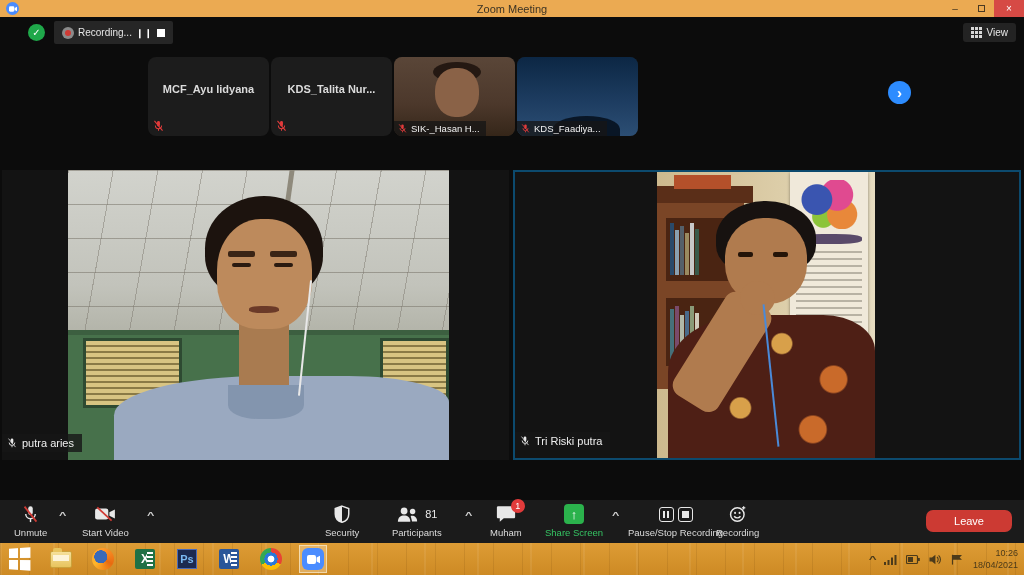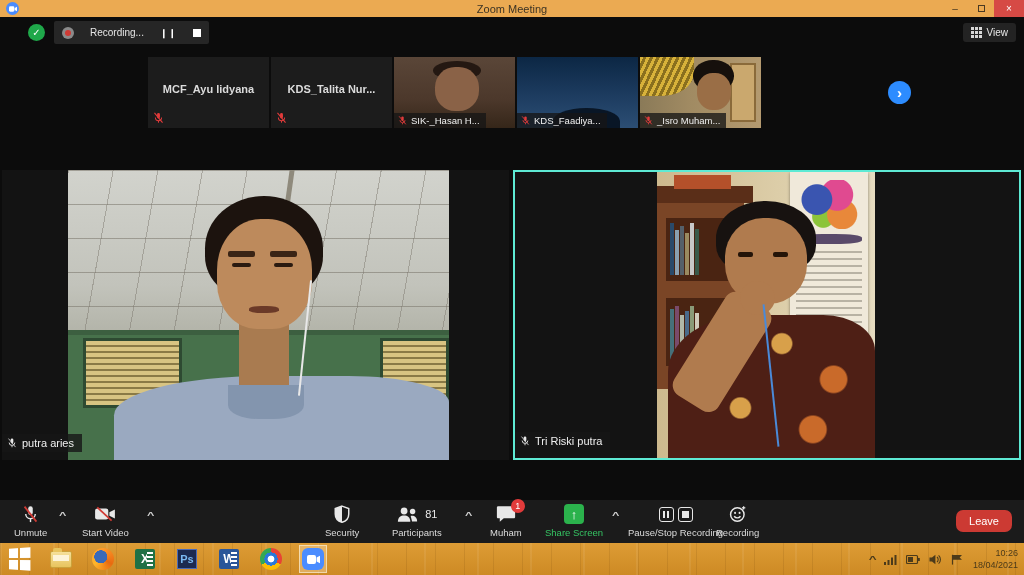--- a/index.html
+++ b/index.html
@@ -13,33 +13,33 @@
   .tb-appicon svg { width:8px; height:6px; }
   .tb-title { position:absolute; left:0; right:0; text-align:center; font-size:11px; color:#3b3324; }
   .tb-controls { position:absolute; right:0; top:0; height:17px; display:flex; }
   .tb-btn { width:26px; height:17px; display:flex; align-items:center; justify-content:center; font-size:10px; color:#4a3a22; }
   .tb-btn.close { background:#d64a45; color:#fff; width:30px; }
   .tb-max-box { width:7px; height:7px; border:1px solid #4a3a22; }
 
   
   .app-top { position:absolute; left:0; top:17px; width:1024px; height:36px; background:#0c0c0c; }
   .rec-shield { position:absolute; left:28px; top:7px; width:17px; height:17px; border-radius:50%; background:#1fa84a; color:#fff; font-size:10px; display:flex; align-items:center; justify-content:center; }
-  .rec-pill { position:absolute; left:54px; top:4px; height:23px; background:#262626; display:flex; align-items:center; padding:0 8px; gap:16px; border-radius:2px;text-align:right; }
+  .rec-pill { position:absolute; left:54px; top:4px; height:23px; background:#262626; display:flex; align-items:center; padding:0 8px; gap:4px; border-radius:2px;text-align:right; }
   .rec-dot { width:12px; height:12px; border-radius:50%; background:#8a8a8a; position:relative; }
   .rec-dot::after { content:""; position:absolute; left:3px; top:3px; width:6px; height:6px; border-radius:50%; background:#d03a34; }
   .rec-label { color:#e6e6e6; font-size:10px; }
   .rec-ctl { color:#fff; font-size:9px; letter-spacing:1px; cursor:default; }
   .rec-stop { width:8px; height:8px; background:#fff; display:inline-block; }
   .view-btn { position:absolute; right:8px; top:6px; height:19px; background:#232323; border-radius:3px; display:flex; align-items:center; gap:5px; padding:0 8px; color:#e8e8e8; font-size:10px; }
   .grid-icon { display:grid; grid-template-columns:repeat(3,3px); grid-template-rows:repeat(3,3px); gap:1px; }
   .grid-icon i { background:#d8d8d8; }
 
   
   .filmstrip { position:absolute; left:148px; top:57px; height:71px; display:flex; gap:2px; }
-  .thumb { position:relative; width:121px; height:71px; background:#1c1c1c; overflow:hidden; }
+  .thumb { position:relative; width:121px; height:79px; background:#1c1c1c; overflow:hidden;border-radius:8px; }
   .thumb-name-center { position:absolute; left:0; right:0; top:26px; text-align:center; color:#dcdcdc; font-size:11px; font-weight:bold; }
   .thumb-mic { position:absolute; left:5px; bottom:4px; width:11px; height:12px; }
   .nametag { position:absolute; left:0; bottom:0; max-width:95%; background:rgba(22,22,22,.78); color:#f0f0f0; font-size:9.5px; padding:2px 6px 2px 4px; display:flex; align-items:center; gap:4px; white-space:nowrap; }
   .nametag svg { flex:0 0 auto; }
   .next-arrow { position:absolute; left:888px; top:81px; width:23px; height:23px; border-radius:50%; background:#2d8cff; color:#fff; font-size:15px; font-weight:bold; display:flex; align-items:center; justify-content:center; line-height:1; }
 
   
   .sc-sky { position:absolute; inset:0; background:linear-gradient(180deg,#0c2744 0%,#1d3c60 55%,#2c4e74 100%); }
   .sc-sky .silh { position:absolute; left:30%; bottom:-6px; width:55%; height:26px; border-radius:50% 50% 0 0; background:#091626; }
   .sc-hasan { position:absolute; inset:0; background:linear-gradient(180deg,#5a4638 0%,#4c382b 60%,#352619 100%); }
@@ -52,21 +52,21 @@
   .sc-mifta .face { position:absolute; left:41%; bottom:-8px; width:20%; height:28%; border-radius:45%; background:#9a7050; }
   .sc-isro { position:absolute; inset:0; background:linear-gradient(90deg,#8a7a58 0%,#a08a62 40%,#b49a70 100%); }
   .sc-isro .tinsel { position:absolute; left:0; top:0; width:45%; height:55%; background:repeating-linear-gradient(115deg,#d8b23a 0 3px,#8a6f1e 3px 6px); border-radius:0 0 60% 0; }
   .sc-isro .door { position:absolute; right:4%; top:8%; width:22%; height:84%; background:#caa86e; border:2px solid #8a6a3a; }
   .sc-isro .hair { position:absolute; left:44%; top:4%; width:34%; height:46%; border-radius:48%; background:#16100c; }
   .sc-isro .face { position:absolute; left:47%; top:22%; width:28%; height:52%; border-radius:46%; background:#9a6e46; }
 
   
   .main-tile { position:absolute; top:170px; height:290px; background:#131313; overflow:hidden; }
   .tile-left { left:2px; width:507px; }
-  .tile-right { left:513px; width:508px; border:2px solid #5eead4; }
+  .tile-right { left:513px; width:508px; border:2px solid #0c4a6e; }
   .video-box { position:absolute; top:0; bottom:0; overflow:hidden; }
   .main-nametag { position:absolute; left:0; bottom:8px; background:rgba(22,22,22,.8); color:#efefef; font-size:11px; padding:3px 8px 3px 5px; display:flex; align-items:center; gap:5px; z-index:5; }
 
   
   .scene-irvan { left:66px; width:381px; background:#47714b; }
   .si-ceiling { position:absolute; left:0; top:0; width:100%; height:57%;
       background:
         repeating-linear-gradient(180deg, rgba(120,115,105,.55) 0 1px, transparent 1px 34px),
         repeating-linear-gradient(100deg, rgba(120,115,105,.45) 0 1px, transparent 1px 44px),
         linear-gradient(180deg,#d2d3cd 0%,#c2c3bb 70%,#b2b3a8 100%); }
@@ -121,21 +121,21 @@
   .tool-label { font-size:9.5px; white-space:nowrap; }
   .tool-icons { height:20px; display:flex; align-items:center; gap:4px; }
   .caret { position:absolute; top:6px; color:#cfcfcf; font-size:9px; font-weight:bold; transform:scaleX(1.4); }
   .badge-count { font-size:11px; color:#e8e8e8; margin-left:2px; }
   .chat-badge { position:absolute; top:-5px; right:-9px; min-width:14px; height:14px; border-radius:7px; background:#e23b3b; color:#fff; font-size:9px; display:flex; align-items:center; justify-content:center; padding:0 3px; }
   .share-sq { width:20px; height:20px; border-radius:4px; background:#2bb24c; color:#fff; display:flex; align-items:center; justify-content:center; font-size:13px; font-weight:bold; }
   .share-label { color:#35c463; }
   .ps-box { width:15px; height:15px; border:1.5px solid #e8e8e8; border-radius:3px; display:flex; align-items:center; justify-content:center; gap:2px; }
   .ps-box i.bar { display:block; width:2px; height:7px; background:#e8e8e8; }
   .ps-box i.sq { display:block; width:7px; height:7px; background:#e8e8e8; }
-  .leave-btn { position:absolute; right:12px; top:10px; background:#cc3a33; color:#fff; font-size:11px; padding:5px 13px; border-radius:7px; border:none; }
+  .leave-btn { position:absolute; right:12px; top:10px; background:#cc3a33; color:#fff; font-size:11px; padding:5px 28px; border-radius:7px; border:none; }
 
   
   .taskbar { position:absolute; left:0; top:543px; width:1024px; height:32px;
       background:
         repeating-linear-gradient(90deg, rgba(255,255,255,.07) 0 2px, transparent 2px 53px),
         repeating-linear-gradient(90deg, rgba(90,50,0,.12) 0 1px, transparent 1px 29px),
         linear-gradient(180deg,#dd9c35 0%,#cd8a24 100%); }
   .tb-apps { position:absolute; left:6px; top:0; height:32px; display:flex; align-items:center; gap:16px; }
   .task-icon { width:26px; height:26px; display:flex; align-items:center; justify-content:center; position:relative; }
   .task-icon.active { background:rgba(255,235,200,.35); outline:1px solid rgba(255,248,230,.7); }
@@ -250,37 +250,20 @@
             <rect x="4.4" y="1" width="3.2" height="6" rx="1.6" fill="#e23b3b"></rect>
             <path d="M2.6 6a3.4 3.4 0 0 0 6.8 0" fill="none" stroke="#e23b3b" stroke-width="1.1"></path>
             <line x1="6" y1="9.6" x2="6" y2="11.6" stroke="#e23b3b" stroke-width="1.1"></line>
             <line x1="1.6" y1="1" x2="10.4" y2="11.6" stroke="#e23b3b" stroke-width="1.2"></line>
           </svg>
         <span>KDS_Faadiya...</span>
       </span>
     </div>
 
 
-    <div class="thumb">
-      <div class="sc-isro">
-        <div class="tinsel"></div>
-          <div class="door"></div>
-          <div class="hair"></div>
-          <div class="face"></div>
-      </div>
-      <span class="nametag">
-        <svg width="9" height="11" viewBox="0 0 12 13">
-            <rect x="4.4" y="1" width="3.2" height="6" rx="1.6" fill="#e23b3b"></rect>
-            <path d="M2.6 6a3.4 3.4 0 0 0 6.8 0" fill="none" stroke="#e23b3b" stroke-width="1.1"></path>
-            <line x1="6" y1="9.6" x2="6" y2="11.6" stroke="#e23b3b" stroke-width="1.1"></line>
-            <line x1="1.6" y1="1" x2="10.4" y2="11.6" stroke="#e23b3b" stroke-width="1.2"></line>
-          </svg>
-        <span>_Isro Muham...</span>
-      </span>
-    </div>
   </div>
 
   <div class="next-arrow">›</div>
 
   <div class="main-tile tile-left">
     <div class="video-box scene-irvan">
       <div class="si-ceiling"></div>
       <div class="si-beam"></div>
       <div class="si-walledge"></div>
       <div class="si-window si-w1"></div>

